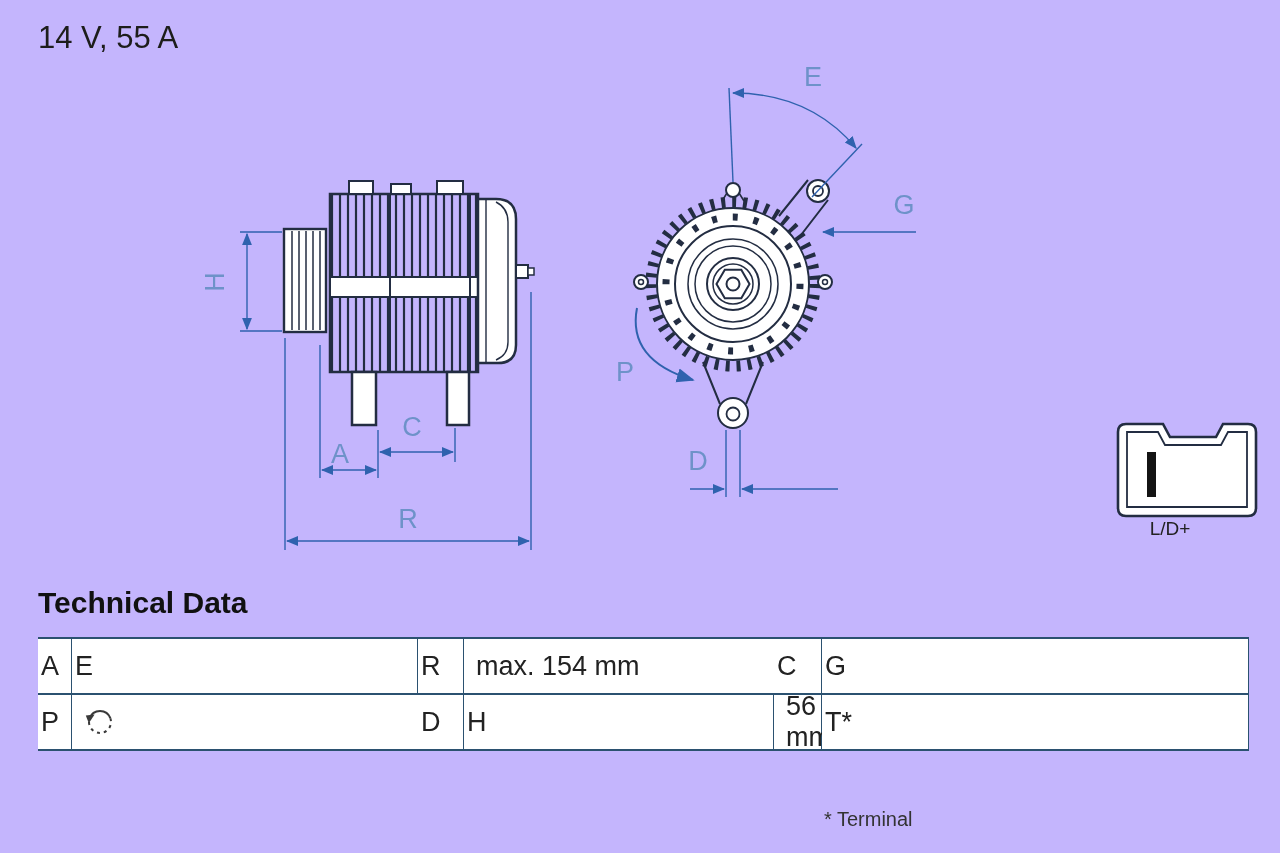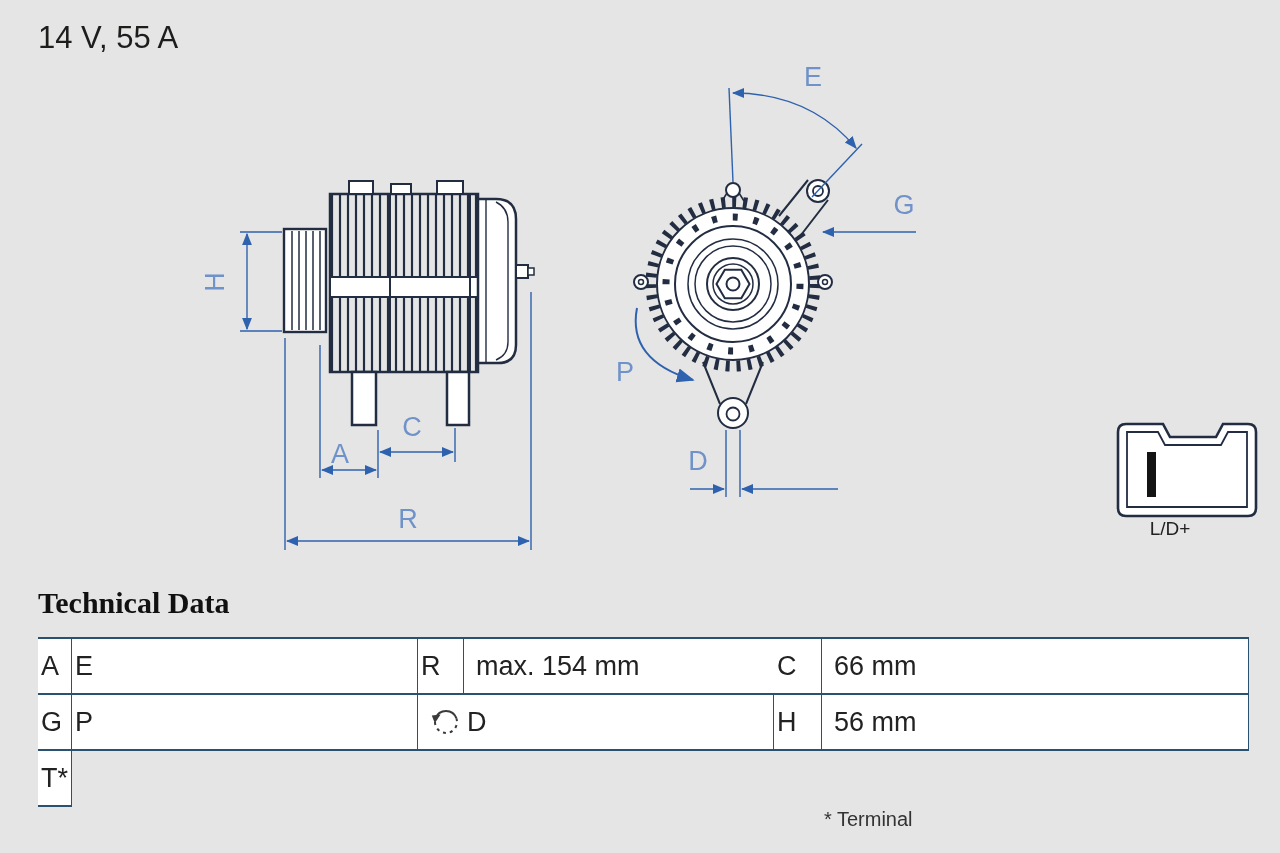--- a/index.html
+++ b/index.html
@@ -1,19 +1,19 @@
 <!DOCTYPE html>
 <html><head>
 <meta charset="utf-8">
 <style>
   html,body{margin:0;padding:0;background:#ffffff;}
   body{font-family:"Liberation Sans",sans-serif;}
-  .page{position:relative;width:1280px;height:853px;background:#e5e5e5;overflow:hidden;}
+  .page{position:relative;width:1280px;height:853px;background:#c4b5fd;overflow:hidden;}
   .rating{position:absolute;left:38px;top:20px;font-size:31px;color:#1d1d1b;}
-  .tech-title{position:absolute;left:38px;top:586px;margin:0;font-size:30px;font-weight:700;color:#111;font-family:Liberation Serif, serif;}
+  .tech-title{position:absolute;left:38px;top:586px;margin:0;font-size:30px;font-weight:700;color:#111;}
   .tech-table{
     position:absolute;left:38px;top:637px;width:1211px;
     display:grid;grid-template-columns:34px 346px 46px 310px 48px 427px;
     border-top:2px solid #2b5170;
   }
   .cell{
     height:56px;box-sizing:border-box;
     border-bottom:2px solid #2b5170;border-right:1px solid #2b5170;
     display:flex;align-items:center;
     font-size:27px;color:#222;background:#fff;
@@ -173,21 +173,20 @@
   <h2 class="tech-title">Technical Data</h2>
 
   <div class="tech-table">
 
     <div class="cell letter">A</div>
     <div class="cell letter">E</div>
     <div class="cell letter">R</div>
     <div class="cell value last">max. 154 mm</div>
 
     <div class="cell letter">C</div>
-    <div class="cell value">66 mm</div>
     <div class="cell letter">G</div>
     <div class="cell letter">P</div>
     <div class="cell value last">
       <svg width="34" height="32" viewBox="0 0 34 32">
         <path d="M5.66 12.24 A 11 11 0 0 1 26.34 12.24" fill="none" stroke="#3a3a3a" stroke-width="2.2"></path>
         <path d="M26.34 12.24 A 11 11 0 1 1 5.66 12.24" fill="none" stroke="#3a3a3a" stroke-width="2" stroke-dasharray="3 4"></path>
         <path d="M1.8 9.4 L10.6 8.6 L4.8 17.2 Z" fill="#3a3a3a" stroke="none"></path>
       </svg>
     </div>
 

